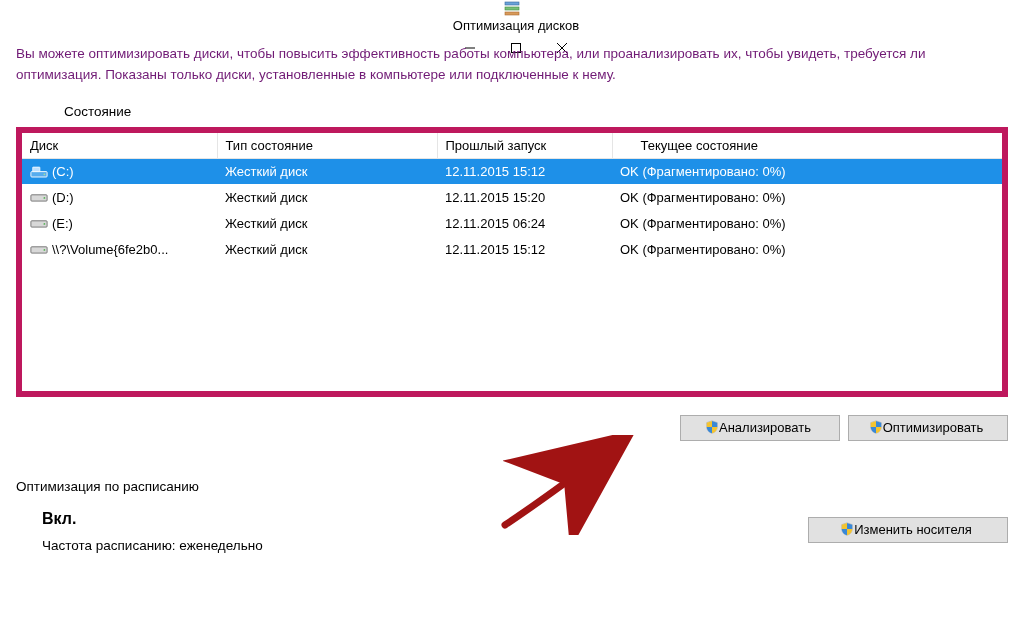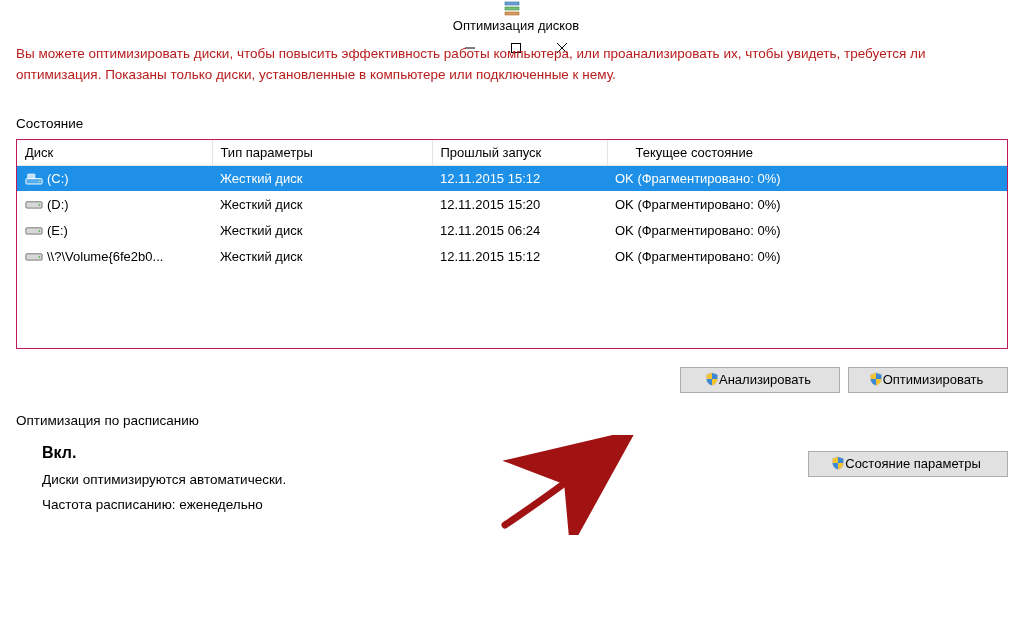--- a/index.html
+++ b/index.html
@@ -38,31 +38,32 @@
       color: #333;
       background: transparent;
       border: none;
     }
     .content {
       padding: 14px 16px 0 16px;
     }
     .intro {
       font-size: 13.5px;
       line-height: 1.55;
-      margin-bottom: 30px;
-      color: #b91c1c;
+      margin-bottom: 18px;
+      color: #701a75;
     }
     .section-label {
       font-size: 13.5px;
       margin-bottom: 8px;
+      margin-left: 48px;
     }
     .table-wrap {
-      border: 1px solid #be185d;
+      border: 6px solid #be185d;
       background: #fff;
-      height: 210px;
+      height: 270px;
       overflow: hidden;
     }
     table {
       width: 100%;
       border-collapse: collapse;
       font-size: 13px;
     }
     thead th {
       text-align: left;
       font-weight: normal;
@@ -106,21 +107,21 @@
       border: 1px solid #adadad;
       padding: 4px 14px 5px 10px;
       font-size: 13px;
       font-family: inherit;
       cursor: default;
       min-width: 160px;
       justify-content: center;
     }
     .win-button .shield { width: 14px; height: 14px; flex-shrink:0; }
     .schedule-section {
-      margin-top: 20px;
+      margin-top: 38px;
       position: relative;
     }
     .schedule-title {
       font-size: 13.5px;
       margin-bottom: 16px;
     }
     .schedule-body {
       padding-left: 26px;
     }
     .sched-on {
@@ -185,21 +186,21 @@
     <table>
       <colgroup>
         <col class="c-disk">
           <col class="c-media">
           <col class="c-last">
           <col class="c-state">
       </colgroup>
       <thead>
         <tr>
           <th>Диск</th>
-          <th>Тип параметры</th>
+          <th>Тип состояние</th>
           <th>Прошлый запуск</th>
           <th>Текущее состояние</th>
         </tr>
       </thead>
       <tbody id="drive-tbody">
           <tr class="selected">
             <td>
               <div class="disk-cell">
       <span class="disk-icon"><svg viewBox="0 0 20 14" width="18" height="13">
       <rect x="1" y="6" width="18" height="6" rx="1" fill="rgba(255,255,255,0.25)" stroke="#fff" stroke-width="1"></rect>
@@ -279,33 +280,32 @@
         <path d="M8 8 L2 8 C2 12 5 14.5 8 15 Z" fill="#3a88d6"></path>
       </svg>
       <span>Оптимизировать</span>
     </button>
   </div>
 
   <div class="schedule-section">
     <div class="schedule-title">Оптимизация по расписанию</div>
     <div class="schedule-body">
       <div class="sched-on">Вкл.</div>
-      <div class="sched-line">Диски оптимизируются автоматически.</div>
       <div class="sched-line">Частота расписанию: еженедельно</div>
     </div>
     <div class="change-btn-wrap">
       <button class="win-button" style="min-width:200px">
         <svg class="shield" viewBox="0 0 16 16">
           <path d="M8 1 L14 3 V8 C14 12 11 14.5 8 15 C5 14.5 2 12 2 8 V3 Z" fill="#fff" stroke="#888" stroke-width="0.5"></path>
           <path d="M8 1 L14 3 V8 L8 8 Z" fill="#3a88d6"></path>
           <path d="M8 1 L2 3 V8 L8 8 Z" fill="#f4c430"></path>
           <path d="M8 8 L14 8 C14 12 11 14.5 8 15 Z" fill="#f4c430"></path>
           <path d="M8 8 L2 8 C2 12 5 14.5 8 15 Z" fill="#3a88d6"></path>
         </svg>
-        <span>Состояние параметры</span>
+        <span>Изменить носителя</span>
       </button>
     </div>
   </div>
 </div>
 
 <svg class="arrow" width="160" height="100" viewBox="0 0 160 100">
   <defs>
     <marker id="ah" markerWidth="18" markerHeight="16" refX="15" refY="8" orient="auto">
       <path d="M0,0 L18,8 L0,16 L5,8 Z" fill="#a11313"></path>
     </marker>

